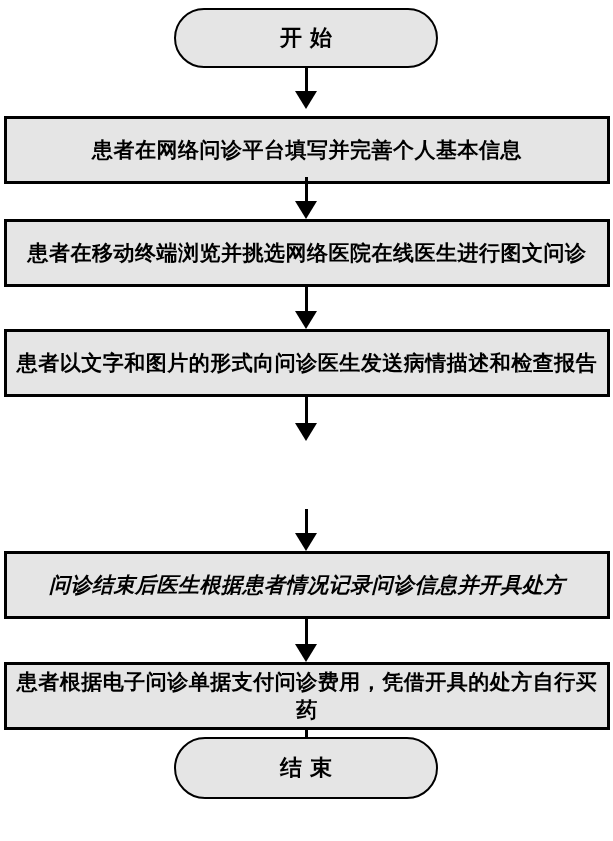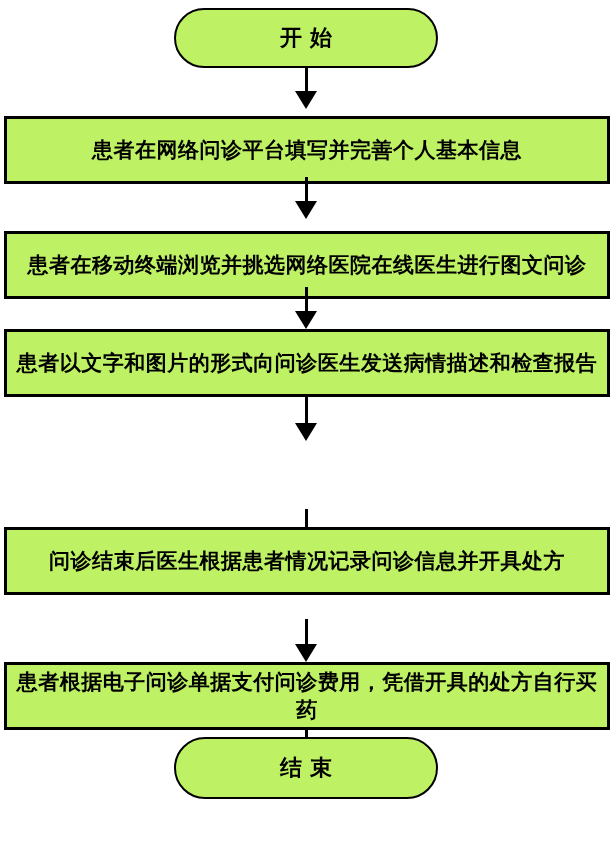--- a/index.html
+++ b/index.html
@@ -16,21 +16,21 @@
     color: #000000;
   }
   .node {
     position: absolute;
     box-sizing: border-box;
     display: flex;
     align-items: center;
     justify-content: center;
     text-align: center;
     font-weight: bold;
-    background: #bef264;
+    background: #e5e5e5;
   }
   .terminal {
     left: 174px;
     width: 264px;
     height: 60px;
     border: 2px solid #000000;
     border-radius: 30px;
     font-size: 22px;
     letter-spacing: 8px;
     text-indent: 8px; 
@@ -84,21 +84,21 @@
 
   <div class="node process" style="top:116px; height:68px;">
     <span>患者在网络问诊平台填写并完善个人基本信息</span>
   </div>
 
   <div class="arrow" style="top:177px; height:42px;">
     <div class="shaft"></div>
     <div class="head"></div>
   </div>
 
-  <div class="node process" style="top:219px; height:68px;margin-top:12px;">
+  <div class="node process" style="top:219px; height:68px;">
     <span>患者在移动终端浏览并挑选网络医院在线医生进行图文问诊</span>
   </div>
 
   <div class="arrow" style="top:287px; height:42px;">
     <div class="shaft"></div>
     <div class="head"></div>
   </div>
 
   <div class="node process" style="top:329px; height:68px;">
     <span>患者以文字和图片的形式向问诊医生发送病情描述和检查报告</span>
@@ -108,21 +108,21 @@
     <div class="shaft"></div>
     <div class="head"></div>
   </div>
 
 
   <div class="arrow" style="top:509px; height:42px;">
     <div class="shaft"></div>
     <div class="head"></div>
   </div>
 
-  <div class="node process" style="top:527px; height:68px;">
+  <div class="node process" style="top:551px; height:68px;font-style:italic;">
     <span>问诊结束后医生根据患者情况记录问诊信息并开具处方</span>
   </div>
 
   <div class="arrow" style="top:619px; height:43px;">
     <div class="shaft"></div>
     <div class="head"></div>
   </div>
 
   <div class="node process" style="top:662px; height:68px;">
     <span>患者根据电子问诊单据支付问诊费用，凭借开具的处方自行买药</span>

